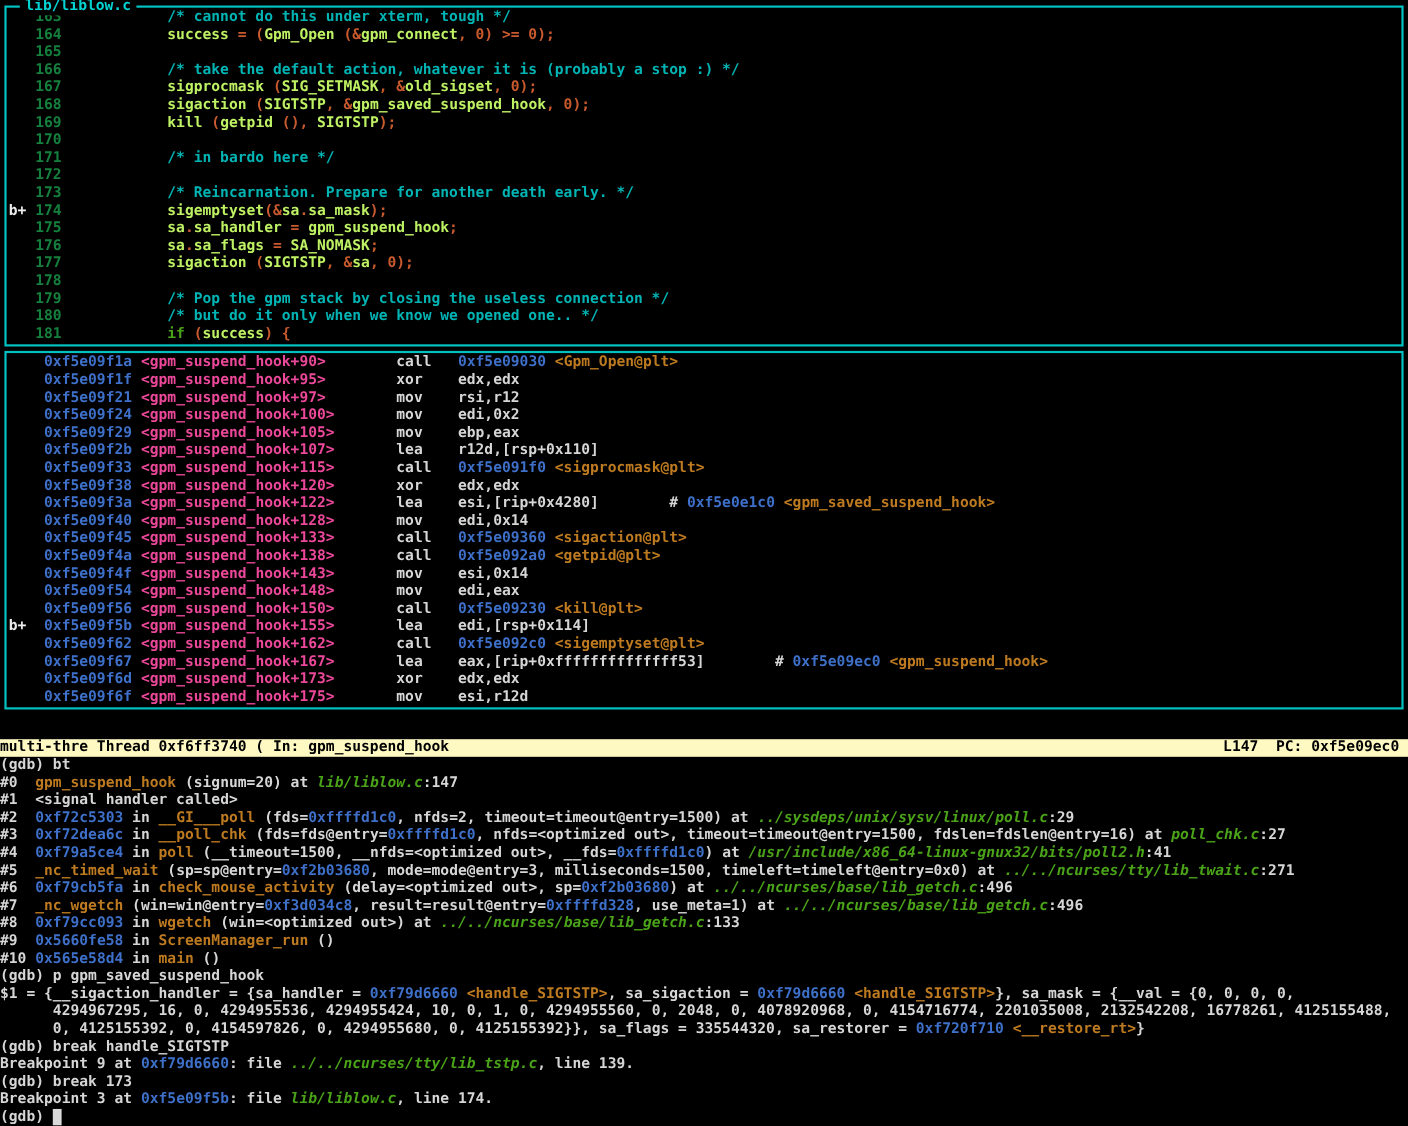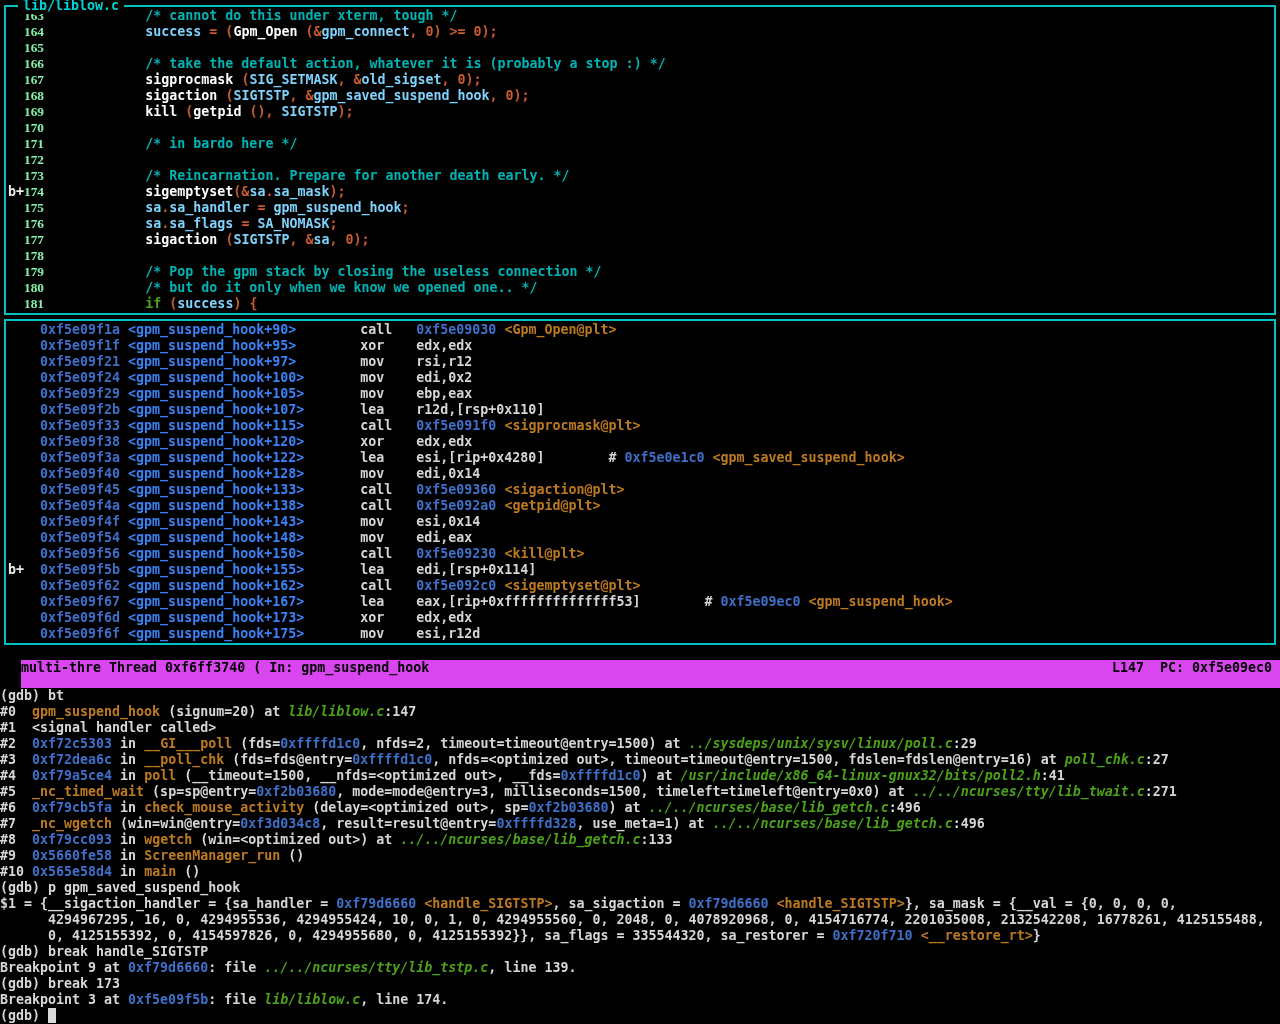--- a/index.html
+++ b/index.html
@@ -5,36 +5,36 @@
   html,body{margin:0;padding:0;background:#000;}
   body{width:1280px;height:1024px;overflow:hidden;
        font-family:"DejaVu Sans Mono",monospace;font-size:13.3px;line-height:16px;font-weight:bold;}
   .screen{box-sizing:border-box;height:1024px;display:flex;flex-direction:column;padding-top:5px;border-radius:21px;}
   .panel{position:relative;border:2px solid #00c2c2;box-sizing:border-box;margin:0 4px;background:#000;}
   .panel-title{position:absolute;top:-9px;left:12px;background:#000;padding:0 5px;color:#00d4d4;}
   .lines{padding:1px 0 1px 2px;}
   .line{white-space:pre;height:16px;overflow:hidden;}
   .marker{display:inline-block;width:2ch;color:#ececec;}
   .asm .marker{width:4ch;}
-  .lnum{display:inline-block;width:5ch;text-align:left;color:#86efac;font-family:Liberation Serif, serif;}
+  .lnum{display:inline-block;width:5ch;text-align:center;color:#15803d;}
   .asm{margin-top:4px;}
   .spacer{flex:1;}
-  .status-bar{height:28px;background:#d946ef;color:#000;display:flex;justify-content:space-between;white-space:pre;margin-left:21px;}
+  .status-bar{height:16px;background:#fef9c3;color:#000;display:flex;justify-content:space-between;white-space:pre;}
   .status-right{padding-right:8px;}
   .status-right span{margin-left:2ch;}
   .console{height:336px;}
-  .tk-d{color:#7dd3fc;}
+  .tk-d{color:#bef264;}
   .tk-n{color:#d6d6d6;}
-  .tk-w{color:#ffffff;}
+  .tk-w{color:#bef264;}
   .tk-c{color:#00b4b4;}
   .tk-r{color:#c85a2d;}
   .tk-g,.tk-k{color:#4aa318;}
   .tk-gi{color:#4aa318;font-style:italic;}
   .tk-b{color:#3e70c9;}
-  .tk-t{color:#3b82f6;margin-top:11px;}
+  .tk-t{color:#ec4899;margin-top:11px;}
   .tk-o{color:#bd7a20;margin-top:40px;}
   .tk-cur{background:#d9d9d9;color:#000;}
 </style>
 </head>
 <body>
 
 <div class="screen">
 
   <div class="panel src">
     <div class="panel-title">lib/liblow.c</div>

